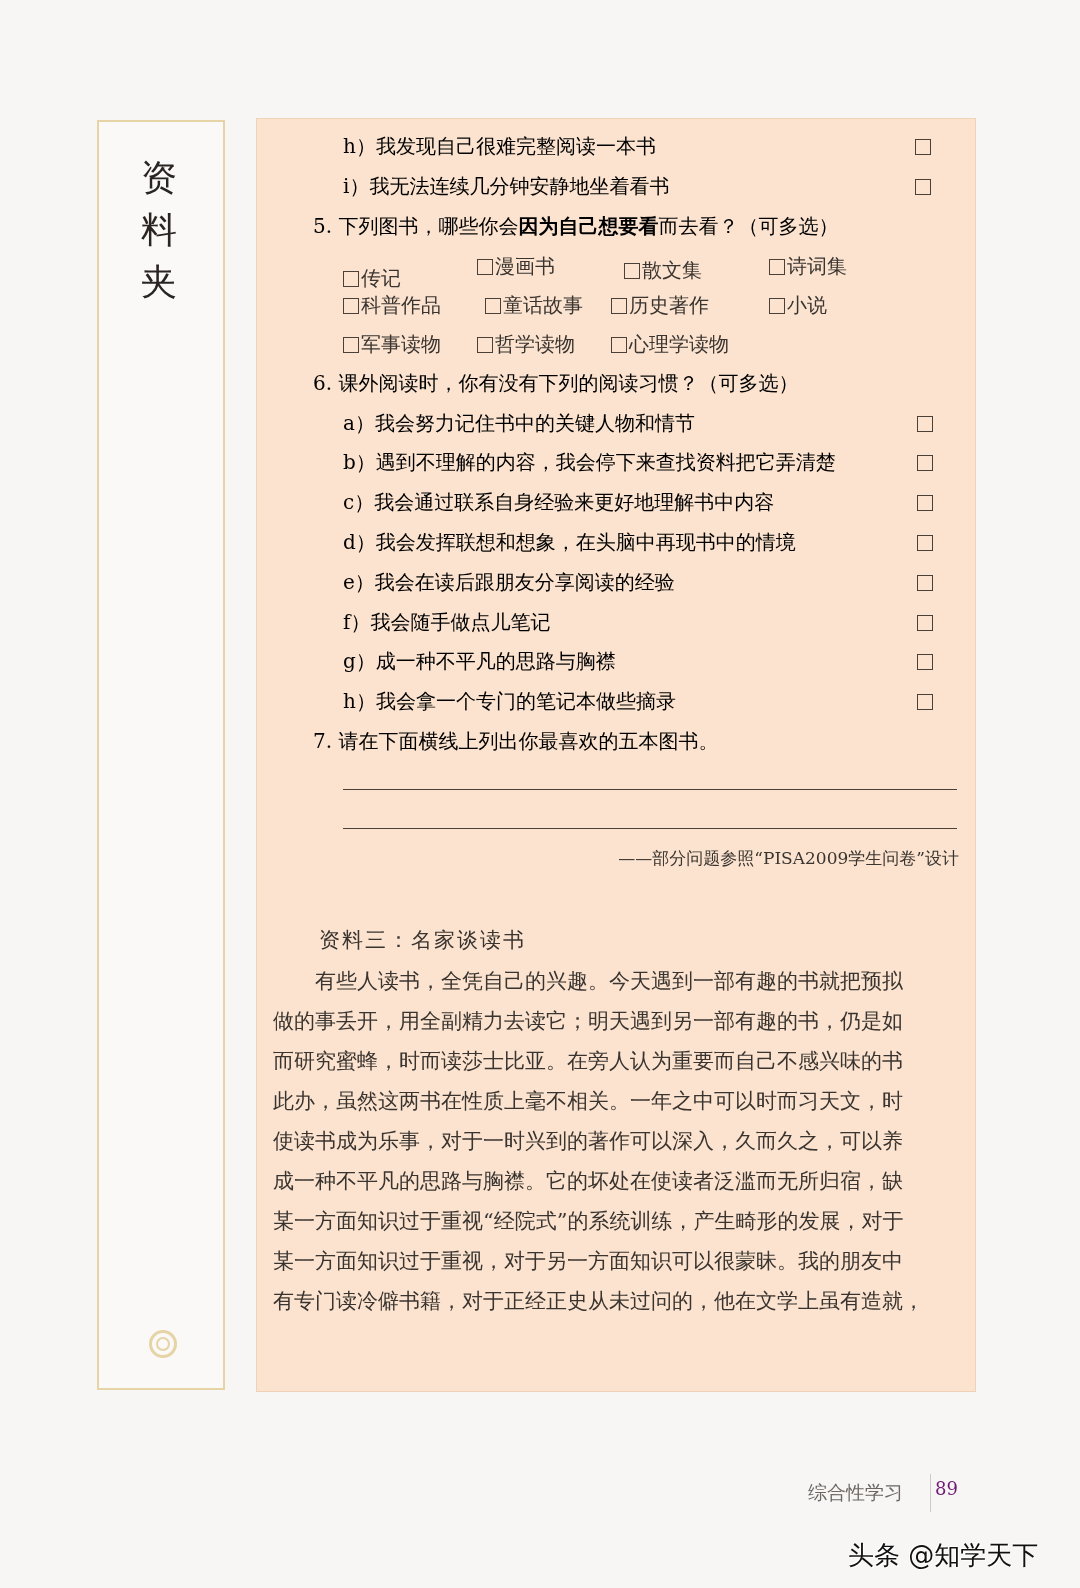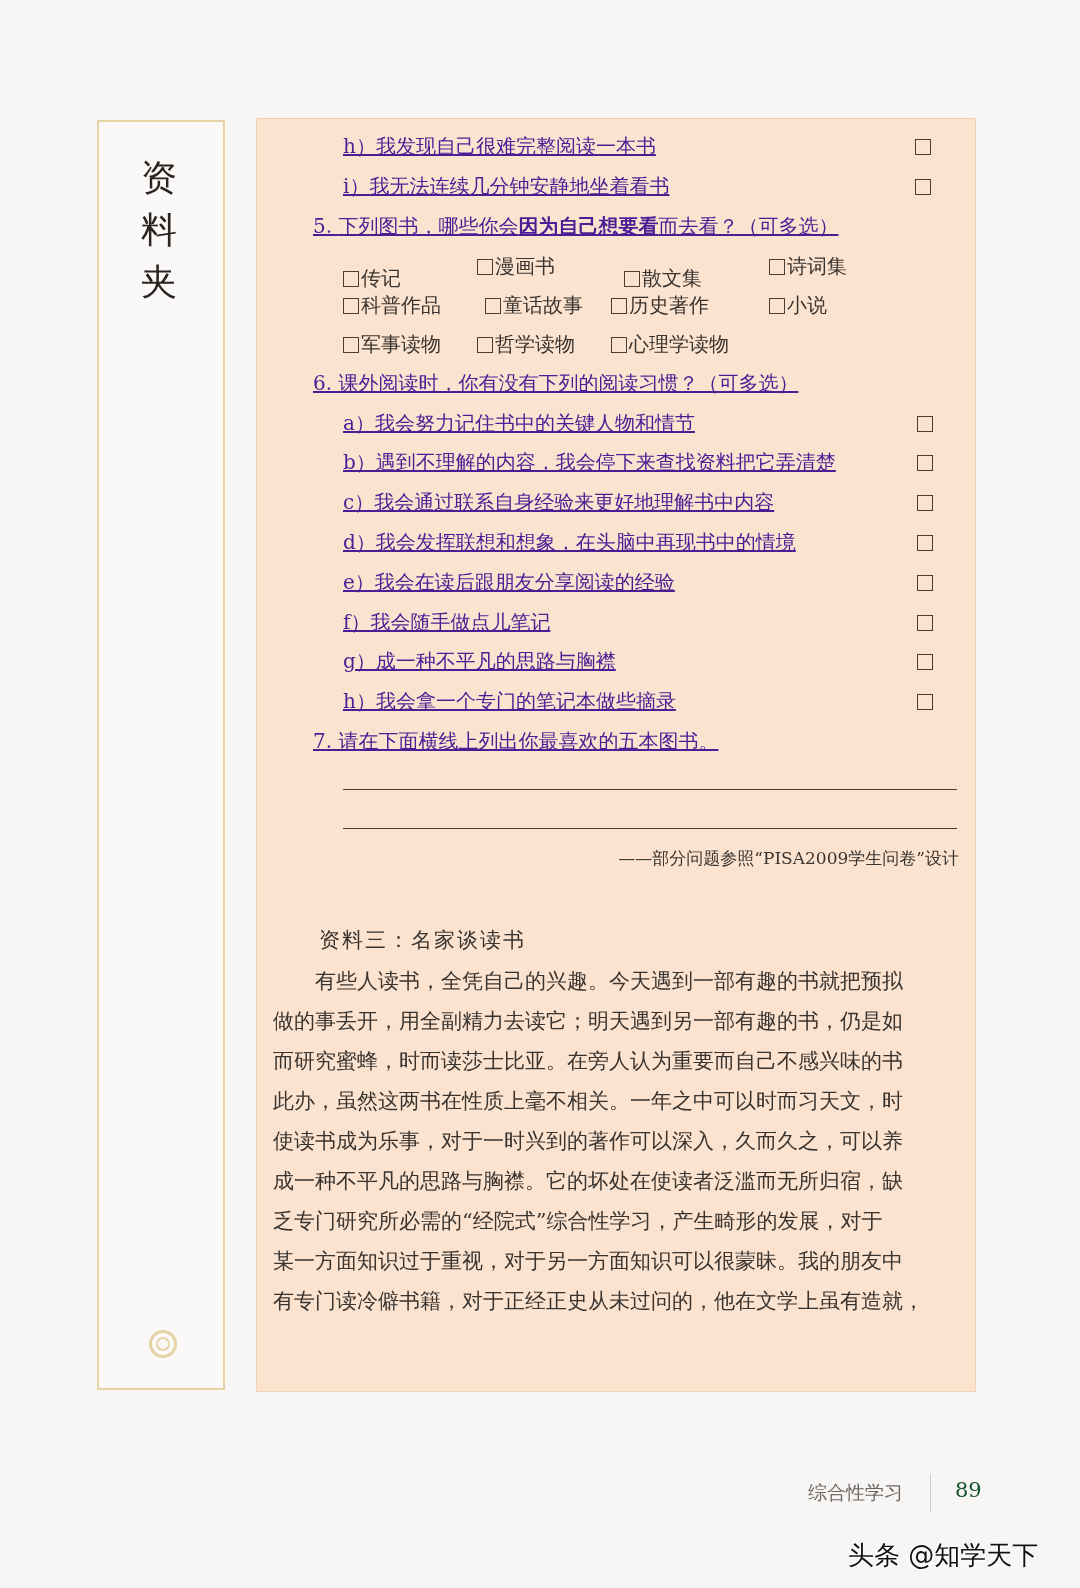--- a/index.html
+++ b/index.html
@@ -23,21 +23,21 @@
     }
     .sidebar-ring::after {
       content: ""; position: absolute; left: 4px; top: 4px; width: 14px; height: 14px;
       border: 2px solid #e6d3a6; border-radius: 50%; box-sizing: border-box;
     }
     .panel {
       position: absolute; left: 256px; top: 118px; width: 720px; height: 1274px;
       background: #fbe3cf; border: 1px solid #efd2b8; box-sizing: border-box;
     }
     .line {
-      position: absolute; font-size: 20px; line-height: 30px; white-space: nowrap; color: #4c1d95; text-decoration: underline;
+      position: absolute; font-size: 20px; line-height: 30px; white-space: nowrap; color: #000000;
     }
     .box {
       position: absolute; width: 16px; height: 16px; border: 1.5px solid #4a4038; box-sizing: border-box;
     }
     .opt { position: absolute; font-size: 20px; line-height: 30px; white-space: nowrap; }
     .opt .cb {
       display: inline-block; width: 16px; height: 16px; border: 1.5px solid #4a4038;
       box-sizing: border-box; vertical-align: -2px; margin-right: 2px;
     }
     .bold { font-weight: bold; }
@@ -46,21 +46,21 @@
     }
     .attr { position: absolute; right: 16px; font-size: 17px; line-height: 26px; }
     .sec-title { position: absolute; left: 62px; top: 806px; font-size: 21px; line-height: 30px; letter-spacing: 2px; }
     .para {
       position: absolute; left: 16px; top: 842px; width: 696px;
       font-size: 21px; line-height: 40px; text-align: justify;
     }
     .para p { margin: 0; white-space: nowrap; }
     .footer-section { position: absolute; left: 808px; top: 1480px; font-size: 19px; color: #6c6662; }
     .footer-sep { position: absolute; left: 930px; top: 1474px; width: 1px; height: 38px; background: #cfcac6; }
-    .footer-page { position: absolute; left: 955px; top: 1478px; font-size: 21px; color: #14532d; }
+    .footer-page { position: absolute; left: 935px; top: 1478px; font-size: 18px; color: #701a75; }
     .watermark {
       position: absolute; left: 848px; top: 1538px; font-size: 26px;
       font-family: "DejaVu Sans", "Liberation Sans", sans-serif; color: #111;
       text-shadow: 1px 1px 0 #fff, -1px -1px 0 #fff;
     }
   </style>
 </head>
 <body>
 
 <div class="sidebar">
@@ -78,21 +78,21 @@
   <div class="box" style="left:658px;top:20px;"></div>
   <div class="line" style="left:86px;top:52px;">i）我无法连续几分钟安静地坐着看书</div>
   <div class="box" style="left:658px;top:60px;"></div>
 
   <div class="line" style="left:56px;top:92px;">
     <span>5. </span><span>下列图书，哪些你会</span><span class="bold">因为自己想要看</span><span>而去看？（可多选）</span>
   </div>
 
   <div class="opt" style="left:86px;top:144px;"><span class="cb"></span><span>传记</span></div>
   <div class="opt" style="left:220px;top:132px;"><span class="cb"></span><span>漫画书</span></div>
-  <div class="opt" style="left:354px;top:144px;padding-left:13px;"><span class="cb"></span><span>散文集</span></div>
+  <div class="opt" style="left:354px;top:136px;padding-left:13px;"><span class="cb"></span><span>散文集</span></div>
   <div class="opt" style="left:512px;top:132px;"><span class="cb"></span><span>诗词集</span></div>
 
   <div class="opt" style="left:86px;top:171px;"><span class="cb"></span><span>科普作品</span></div>
   <div class="opt" style="left:220px;top:171px;margin-left:8px;"><span class="cb"></span><span>童话故事</span></div>
   <div class="opt" style="left:354px;top:171px;"><span class="cb"></span><span>历史著作</span></div>
   <div class="opt" style="left:512px;top:171px;"><span class="cb"></span><span>小说</span></div>
 
   <div class="opt" style="left:86px;top:210px;"><span class="cb"></span><span>军事读物</span></div>
   <div class="opt" style="left:220px;top:210px;"><span class="cb"></span><span>哲学读物</span></div>
   <div class="opt" style="left:354px;top:210px;"><span class="cb"></span><span>心理学读物</span></div>
@@ -122,21 +122,21 @@
   <div class="attr" style="top:726px;">——部分问题参照“PISA2009学生问卷”设计</div>
 
   <div class="sec-title">资料三：名家谈读书</div>
   <div class="para">
     <p>　　有些人读书，全凭自己的兴趣。今天遇到一部有趣的书就把预拟</p>
     <p>做的事丢开，用全副精力去读它；明天遇到另一部有趣的书，仍是如</p>
     <p>而研究蜜蜂，时而读莎士比亚。在旁人认为重要而自己不感兴味的书</p>
     <p>此办，虽然这两书在性质上毫不相关。一年之中可以时而习天文，时</p>
     <p>使读书成为乐事，对于一时兴到的著作可以深入，久而久之，可以养</p>
     <p>成一种不平凡的思路与胸襟。它的坏处在使读者泛滥而无所归宿，缺</p>
-    <p>乏专门研究所必需的“经院式”综合性学习，产生畸形的发展，对于</p>
+    <p>某一方面知识过于重视“经院式”的系统训练，产生畸形的发展，对于</p>
     <p>某一方面知识过于重视，对于另一方面知识可以很蒙昧。我的朋友中</p>
     <p>有专门读冷僻书籍，对于正经正史从未过问的，他在文学上虽有造就，</p>
   </div>
 </div>
 
 <div class="footer-section">综合性学习</div>
 <div class="footer-sep"></div>
 <div class="footer-page">89</div>
 <div class="watermark">头条 @知学天下</div>
 

